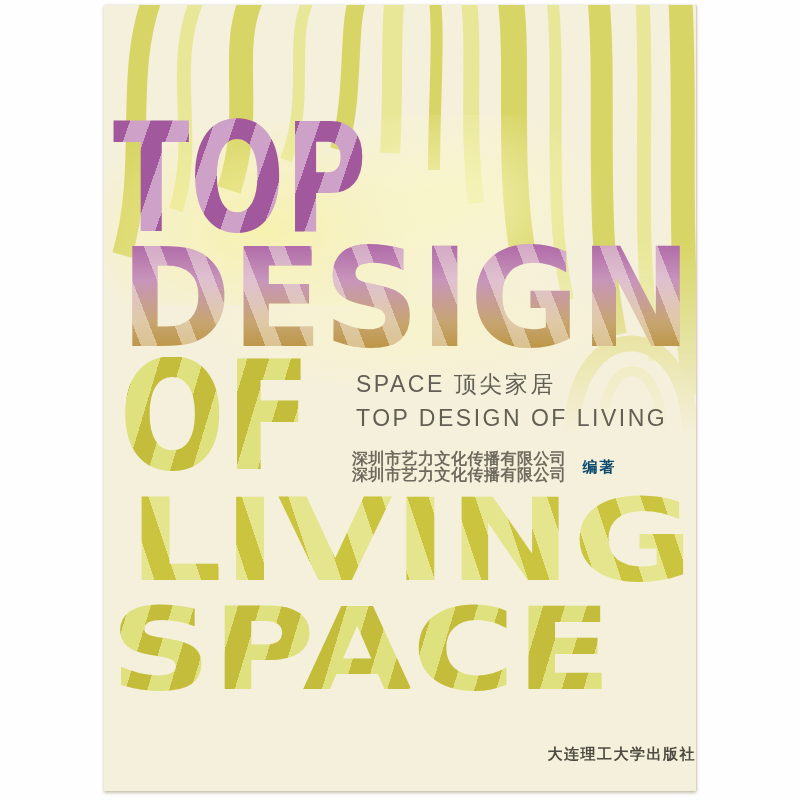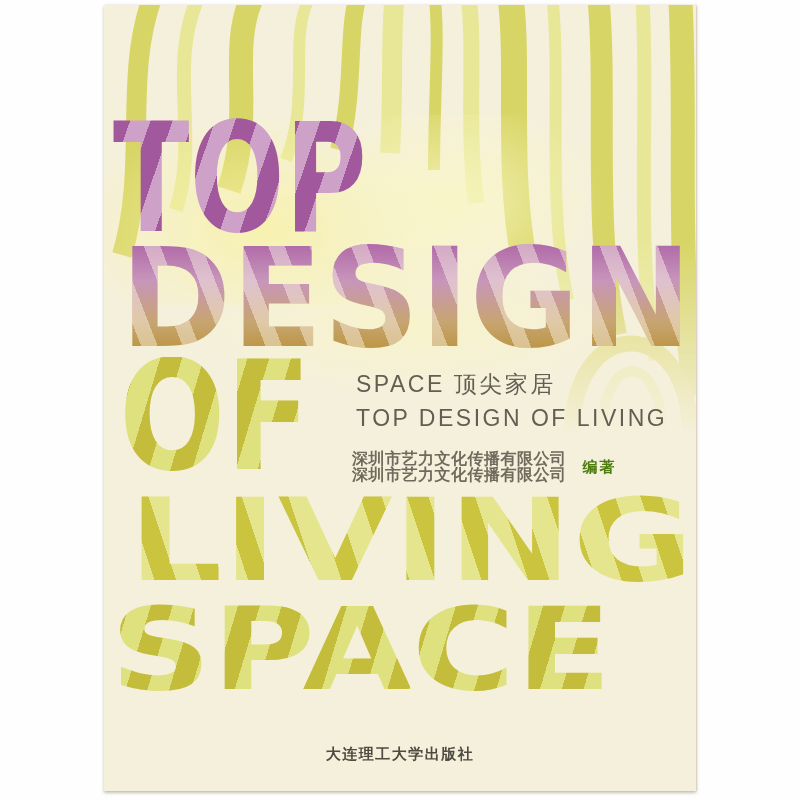--- a/index.html
+++ b/index.html
@@ -22,22 +22,22 @@
   .w-design{left:14px;top:239px;}
   .w-of{left:13px;top:352px;}
   .w-living{left:22px;top:489px;}
   .w-space{left:4px;top:598px;}
   .subtitle{position:absolute;left:252px;top:362px;width:340px;
             color:#615f53;font-size:23px;line-height:34px;letter-spacing:2.5px;
             font-family:"Liberation Sans",sans-serif;white-space:nowrap;}
   .credits{position:absolute;left:248px;top:446px;display:flex;align-items:center;
            color:#6e6b5e;}
   .credit-lines{font-size:16px;line-height:16px;font-weight:bold;letter-spacing:0.5px;white-space:nowrap;}
-  .credit-role{font-size:15px;font-weight:bold;margin-left:16px;letter-spacing:2px;color:#4d7c0f;}
-  .publisher{position:absolute;left:0;top:740px;width:592px;text-align:center;
+  .credit-role{font-size:15px;font-weight:bold;margin-left:16px;letter-spacing:2px;color:#0c4a6e;}
+  .publisher{position:absolute;left:0;top:740px;width:592px;text-align:right;
              font-size:15px;font-weight:bold;letter-spacing:1.5px;color:#4e4c42;}
 </style>
 </head>
 <body>
 
 <div class="page">
   <div class="cover">
 
     <svg class="bgpat" width="592" height="430" viewBox="0 0 592 430">
       <defs>

